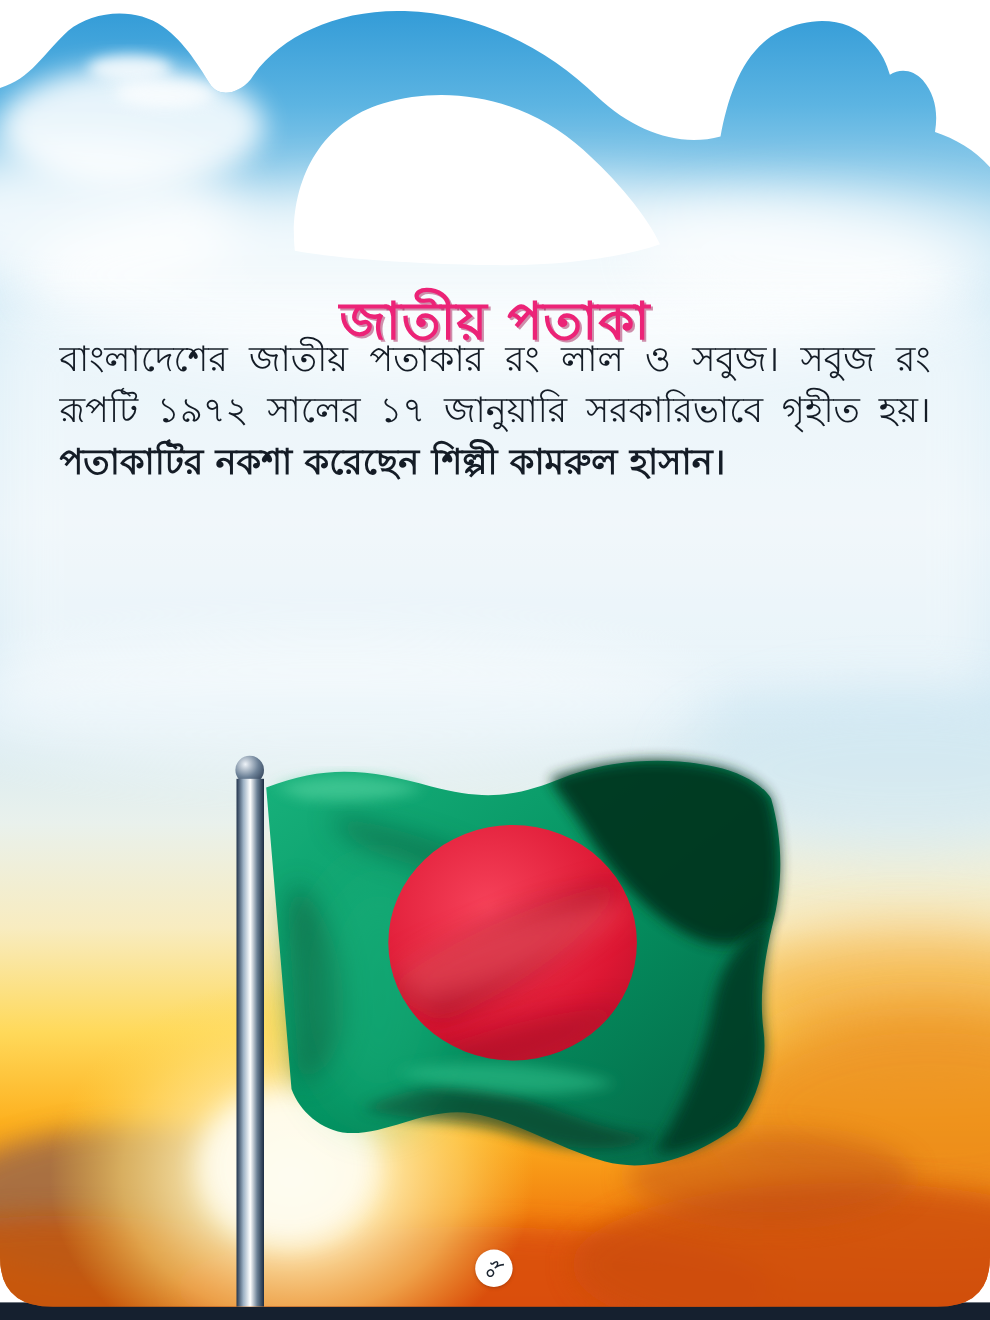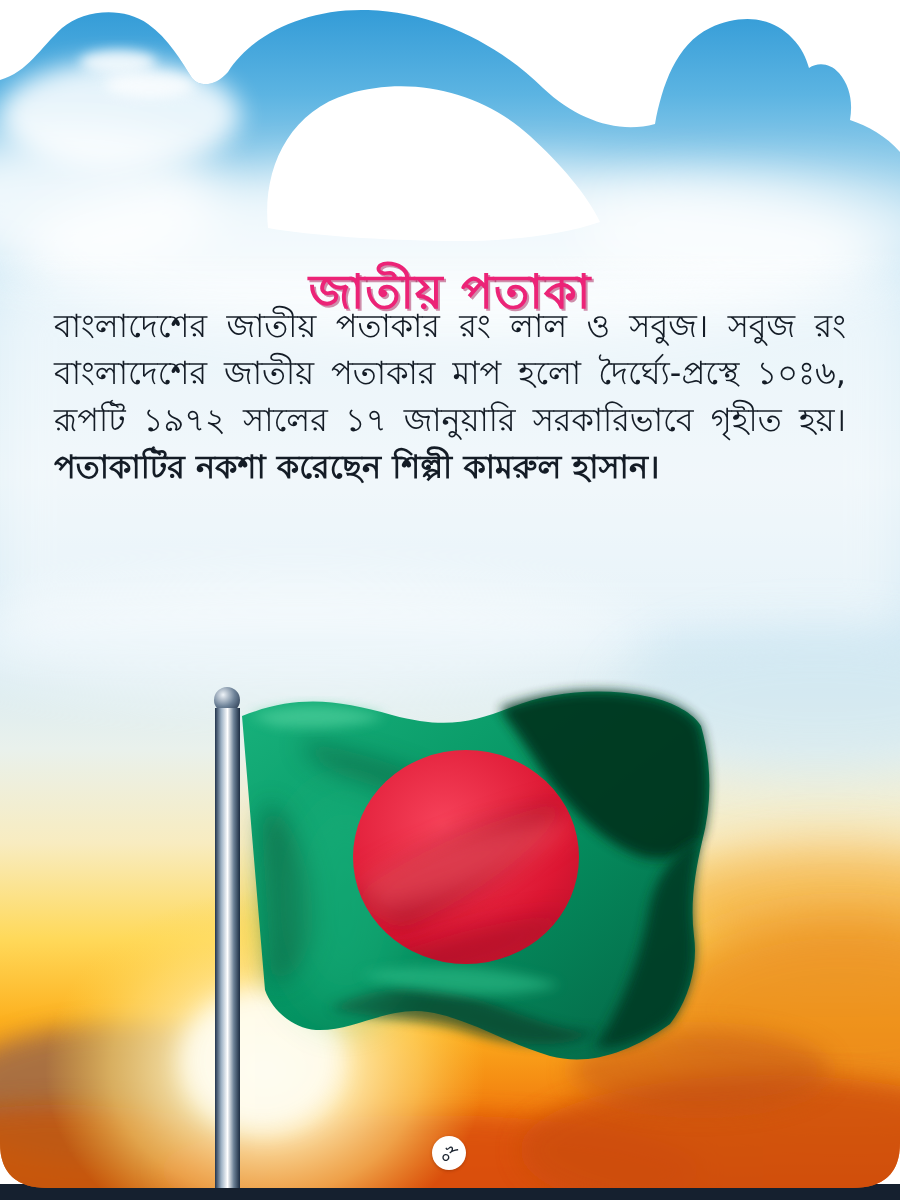--- a/index.html
+++ b/index.html
@@ -203,20 +203,19 @@
         C 384 240, 312 236, 268 228 Z" fill="#ffffff"></path>
 
   <ellipse cx="118" cy="62" rx="38" ry="12" fill="#ffffff" opacity="0.8" filter="url(#b6)"></ellipse>
   <ellipse cx="150" cy="85" rx="45" ry="13" fill="#ffffff" opacity="0.7" filter="url(#b6)"></ellipse>
 </svg>
 
 <div class="page-title">জাতীয় পতাকা</div>
 
 <div class="body-text">
   <div class="body-line">বাংলাদেশের জাতীয় পতাকার রং লাল ও সবুজ। সবুজ রং</div>
-  <div class="body-line">বাংলাদেশের জাতীয় পতাকার মাপ হলো দৈর্ঘ্যে-প্রস্থে ১০ঃ৬,</div>
   <div class="body-line">রূপটি ১৯৭২ সালের ১৭ জানুয়ারি সরকারিভাবে গৃহীত হয়।</div>
   <div class="body-line last">পতাকাটির নকশা করেছেন শিল্পী কামরুল হাসান।</div>
 </div>
 
 <div class="page-number-badge">
   <span>০২</span>
 </div>
 
 </body></html>

